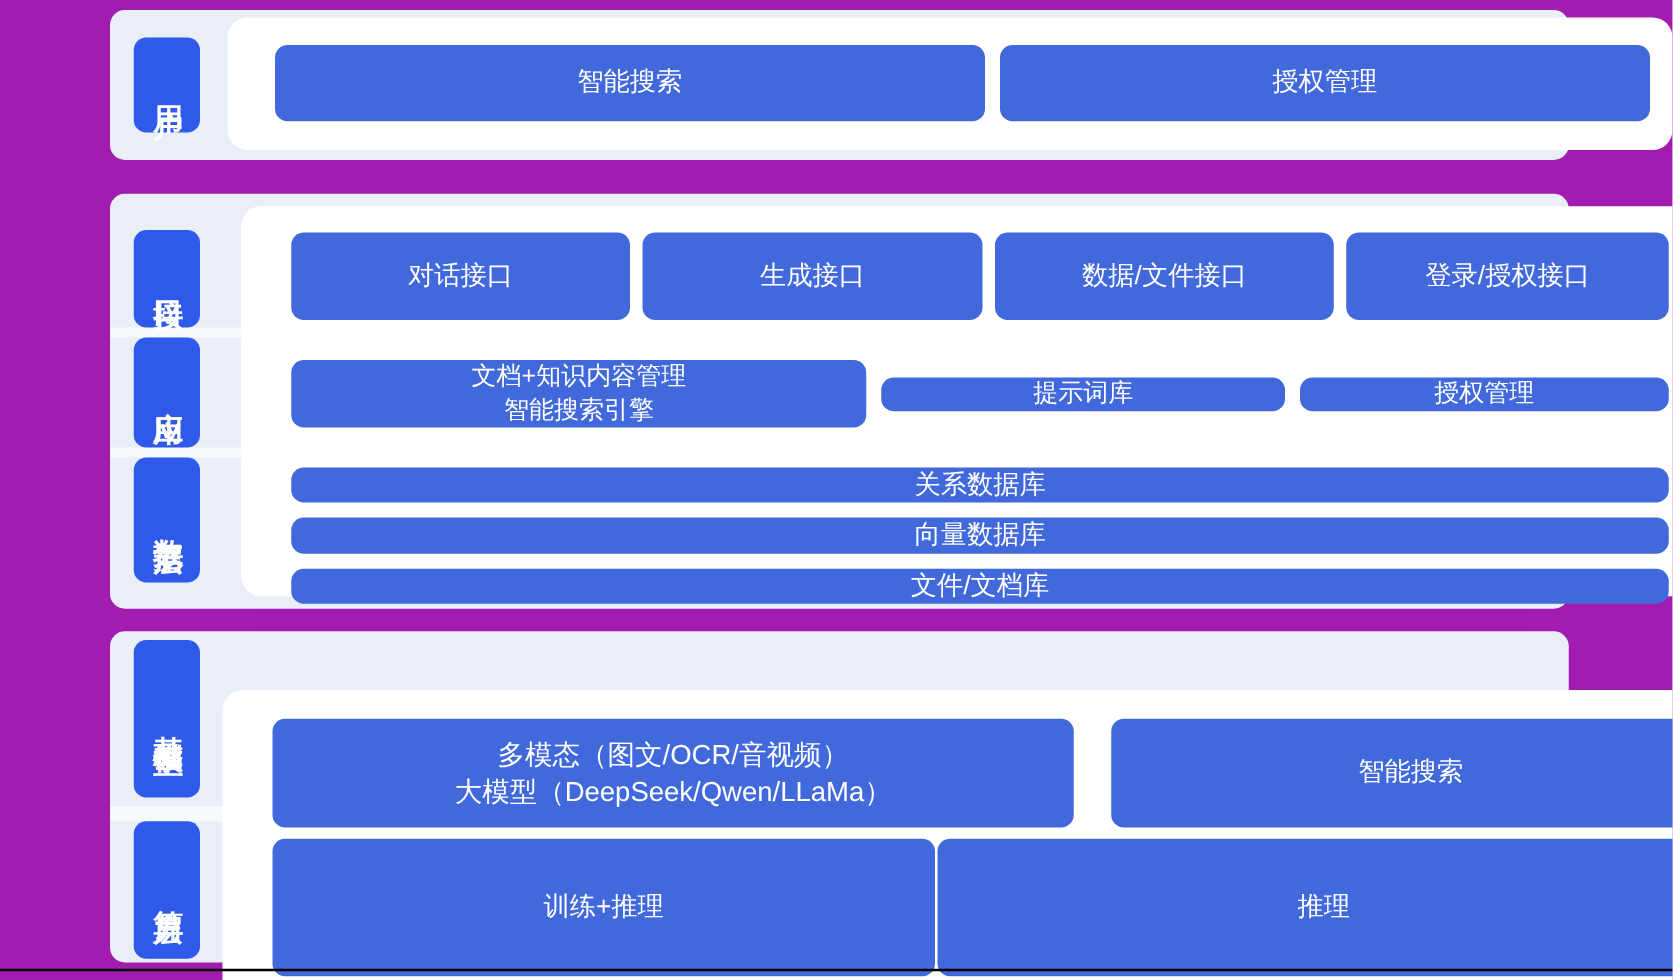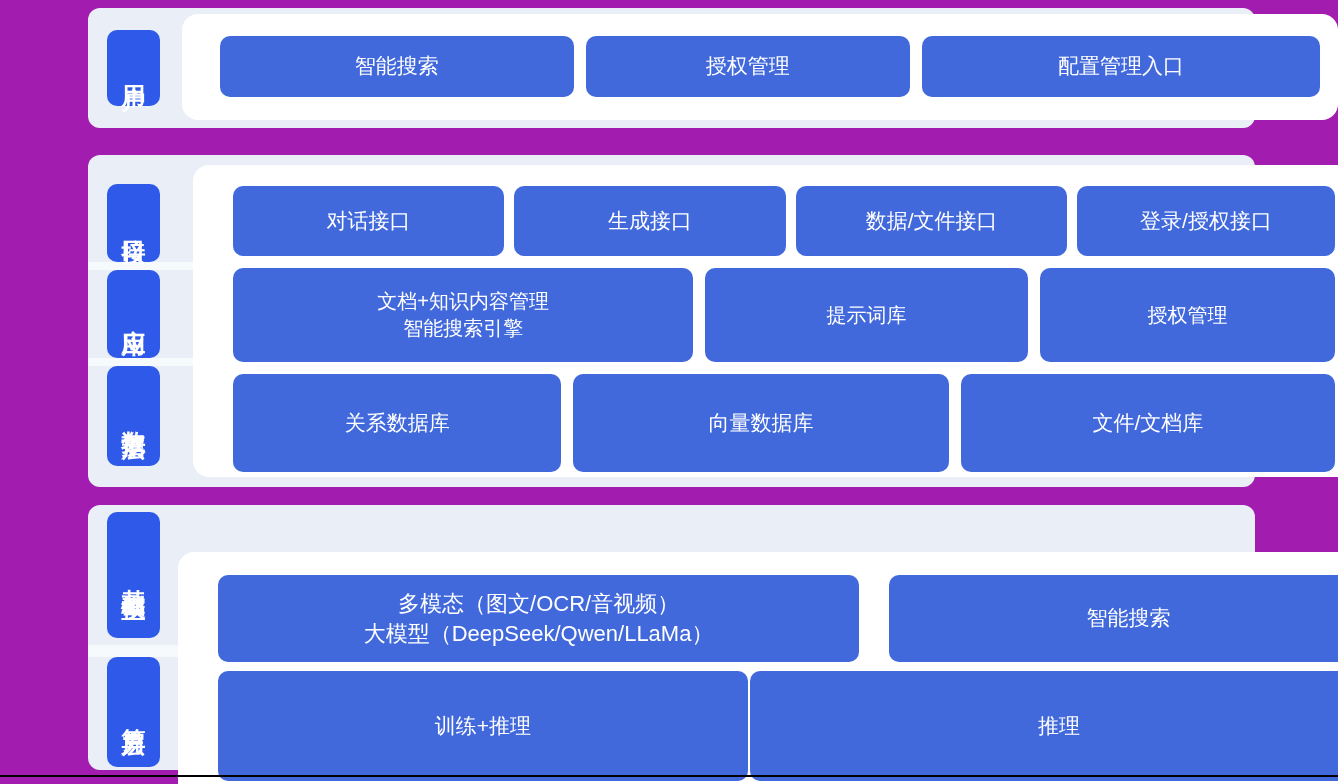--- a/index.html
+++ b/index.html
@@ -86,22 +86,22 @@
 
   
   .g2 { top: 155px; height: 332px; }
   .g2 .seam-1 { top: 107px; height: 8px; }
   .g2 .seam-2 { top: 203px; height: 8px; }
   .g2 .label-1 { top: 29px; height: 78px; }
   .g2 .label-2 { top: 115px; height: 88px; }
   .g2 .label-3 { top: 211px; height: 100px; }
   .g2 .card { left: 105px; top: 10px; width: 1160px; height: 312px; padding: 21px 18px 0 40px; gap: 12px; }
   .g2 .row-1 { height: 70px; gap: 10px; }
-  .g2 .row-2 { height: 94px; gap: 12px; }
-  .g2 .row-3 { height: 98px; gap: 12px; }
+  .g2 .row-2 { height: 94px; gap: 12px; align-items: center; }
+  .g2 .row-3 { height: 80px; gap: 12px; flex-direction: column; }
   .g2 .row-2 .box { font-size: 20px; }
 
   
   .g3 { top: 505px; height: 265px; }
   .g3 .seam-1 { top: 140px; height: 12px; }
   .g3 .label-1 { top: 7px; height: 126px; }
   .g3 .label-2 { top: 152px; height: 110px; }
   .g3 .card { left: 90px; top: 10px; width: 1192px; height: 250px; padding: 23px 2px 0 40px; gap: 9px; margin-top: 37px; }
   .g3 .row-1 { height: 87px; gap: 30px; }
   .g3 .row-2 { height: 110px; gap: 2px; }
@@ -121,21 +121,20 @@
 
 <div class="stage">
 
   <div class="group g1">
     <div class="panel"></div>
     <div class="layer-label">用户</div>
     <div class="card">
       <div class="row">
         <div class="box" style="flex-grow:325">智能搜索</div>
         <div class="box" style="flex-grow:298">授权管理</div>
-        <div class="box" style="flex-grow:366">配置管理入口</div>
       </div>
     </div>
   </div>
 
   <div class="group g2">
     <div class="panel"></div>
     <div class="seam seam-1"></div>
     <div class="seam seam-2"></div>
     <div class="layer-label label-1">接口</div>
     <div class="layer-label label-2">应用</div>

